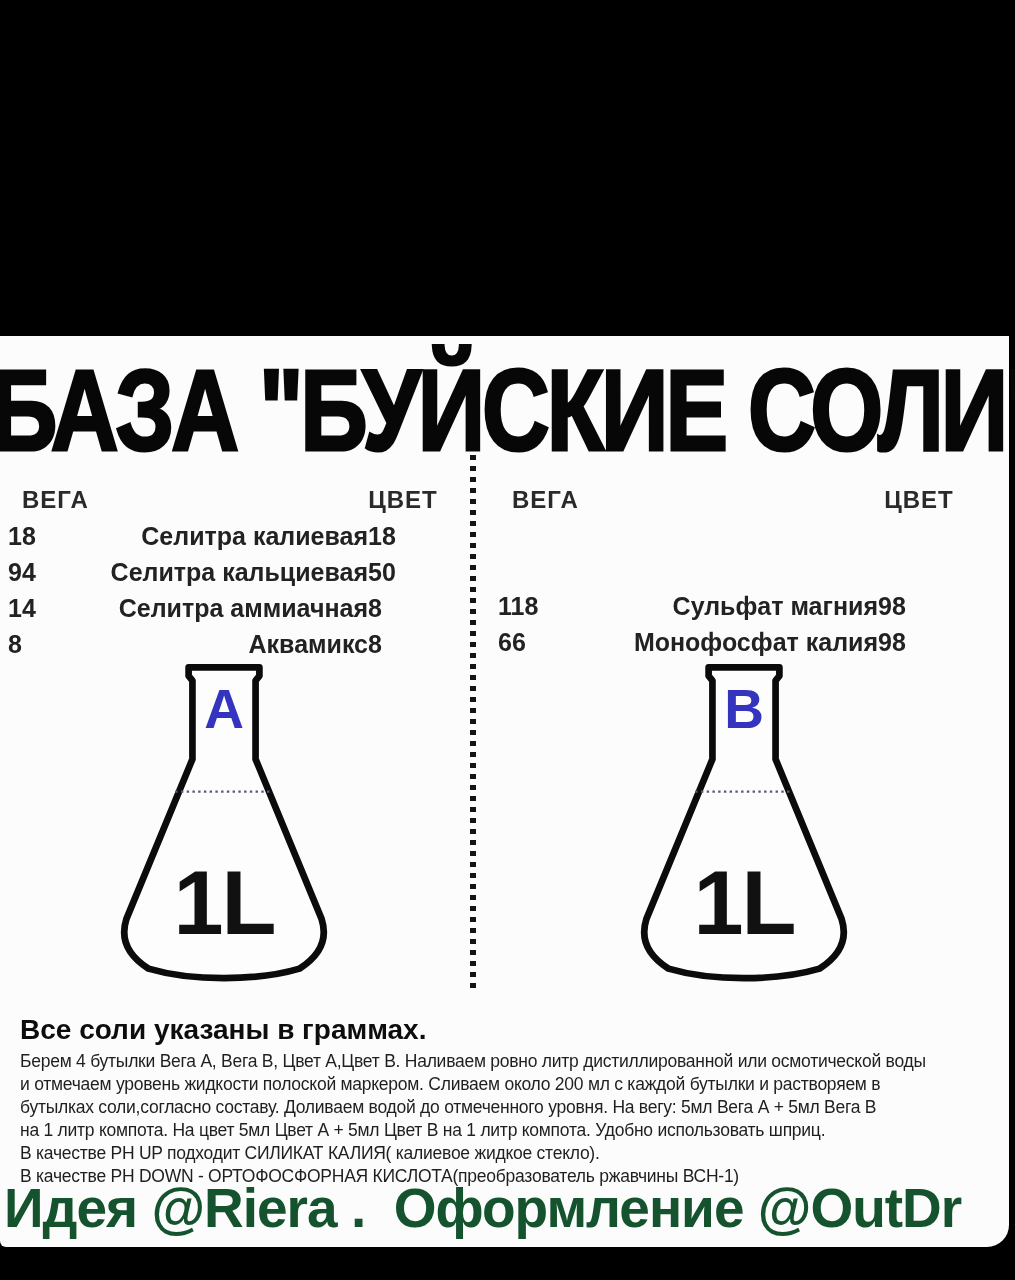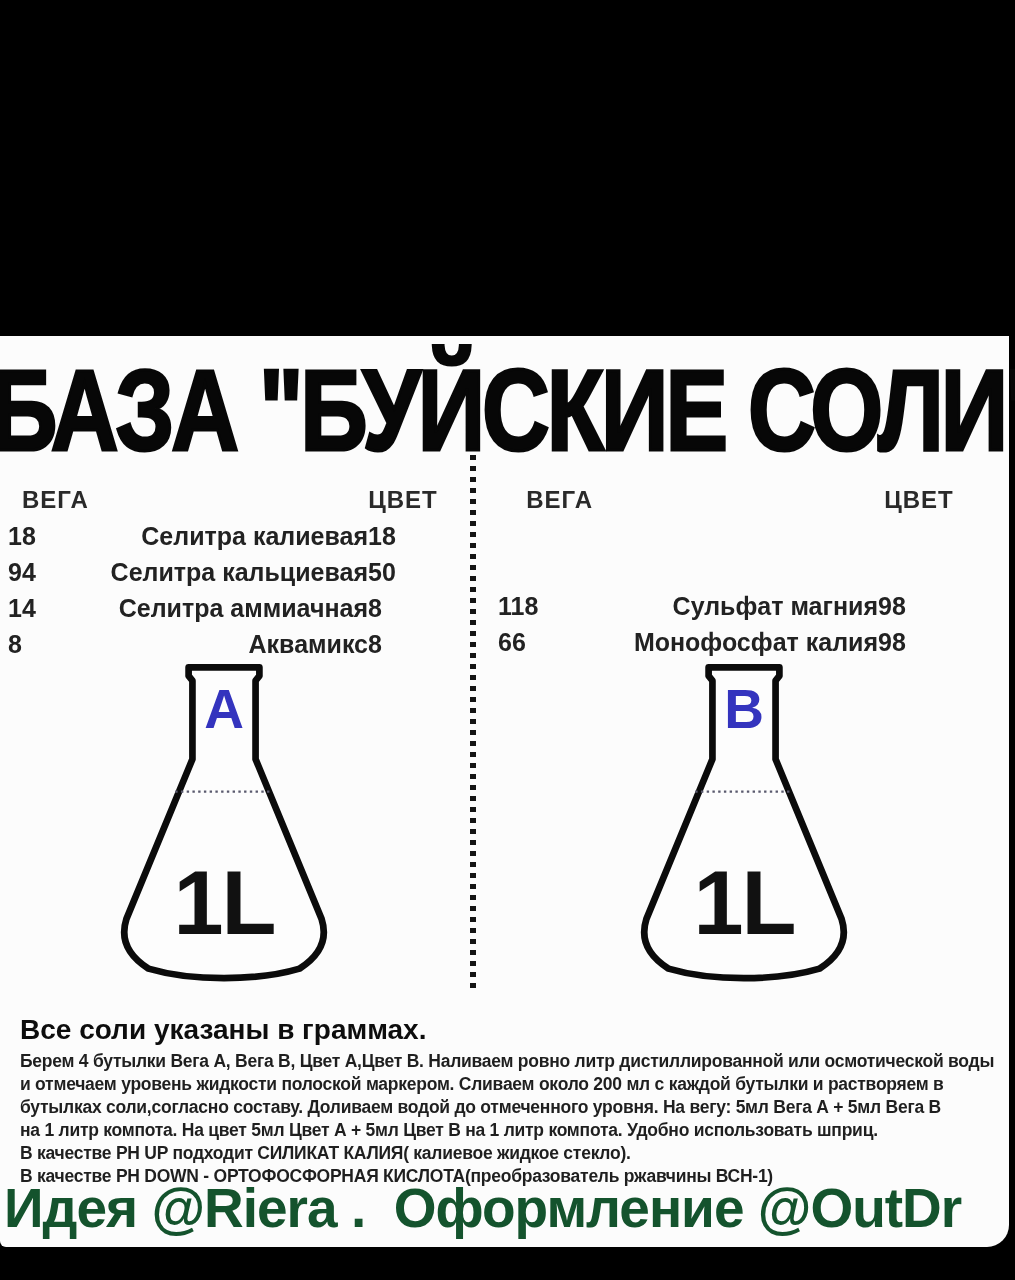--- a/index.html
+++ b/index.html
@@ -44,21 +44,21 @@
   .salt-table .trow {
     display: grid; height: 36px; align-items: center;
   }
   .t-left { left: 8px; width: 430px; }
   .t-left .trow { grid-template-columns: 60px 300px 70px; }
   .t-right { left: 498px; width: 462px; }
   .t-right .trow { grid-template-columns: 95px 285px 82px; }
   .trow .c-num { text-align: left; }
   .trow .c-name { text-align: right; }
   .trow.thead { font-size: 24px; color: #2a2a2a; letter-spacing: 1px; }
-  .trow.thead .h-vega { text-align: right; padding-left: 14px; }
+  .trow.thead .h-vega { text-align: left; padding-left: 14px; }
   .trow.thead .h-color { text-align: center; }
   .t-right .spacer { height: 70px; }
   .flask {
     position: absolute; top: 322px;
     width: 220px; height: 340px;
   }
   .f-a { left: 114px; }
   .f-b { left: 634px; }
   .flask svg { position: absolute; left: 0; top: 0; }
   .flask-letter {
@@ -75,21 +75,21 @@
     letter-spacing: -2px;
     color: #111;
     line-height: 1;
   }
   .notes-heading {
     position: absolute; left: 20px; top: 678px;
     font-size: 28px; font-weight: bold; color: #0d0d0d;
   }
   .notes {
     position: absolute; left: 20px; top: 714px; width: 985px;
-    font-size: 17.5px; font-weight: bold; color: #1f1f1f;
+    font-size: 17.5px; font-weight: normal; color: #1f1f1f;
     letter-spacing: -0.25px;
   }
   .notes .nline { white-space: pre; line-height: 23px; }
   .footer {
     position: absolute; left: 4px; top: 840px; width: 1002px;
     font-size: 55px; font-weight: bold; color: #14532d;
     white-space: pre; overflow: hidden;
     letter-spacing: -1px;
   }
 </style>

